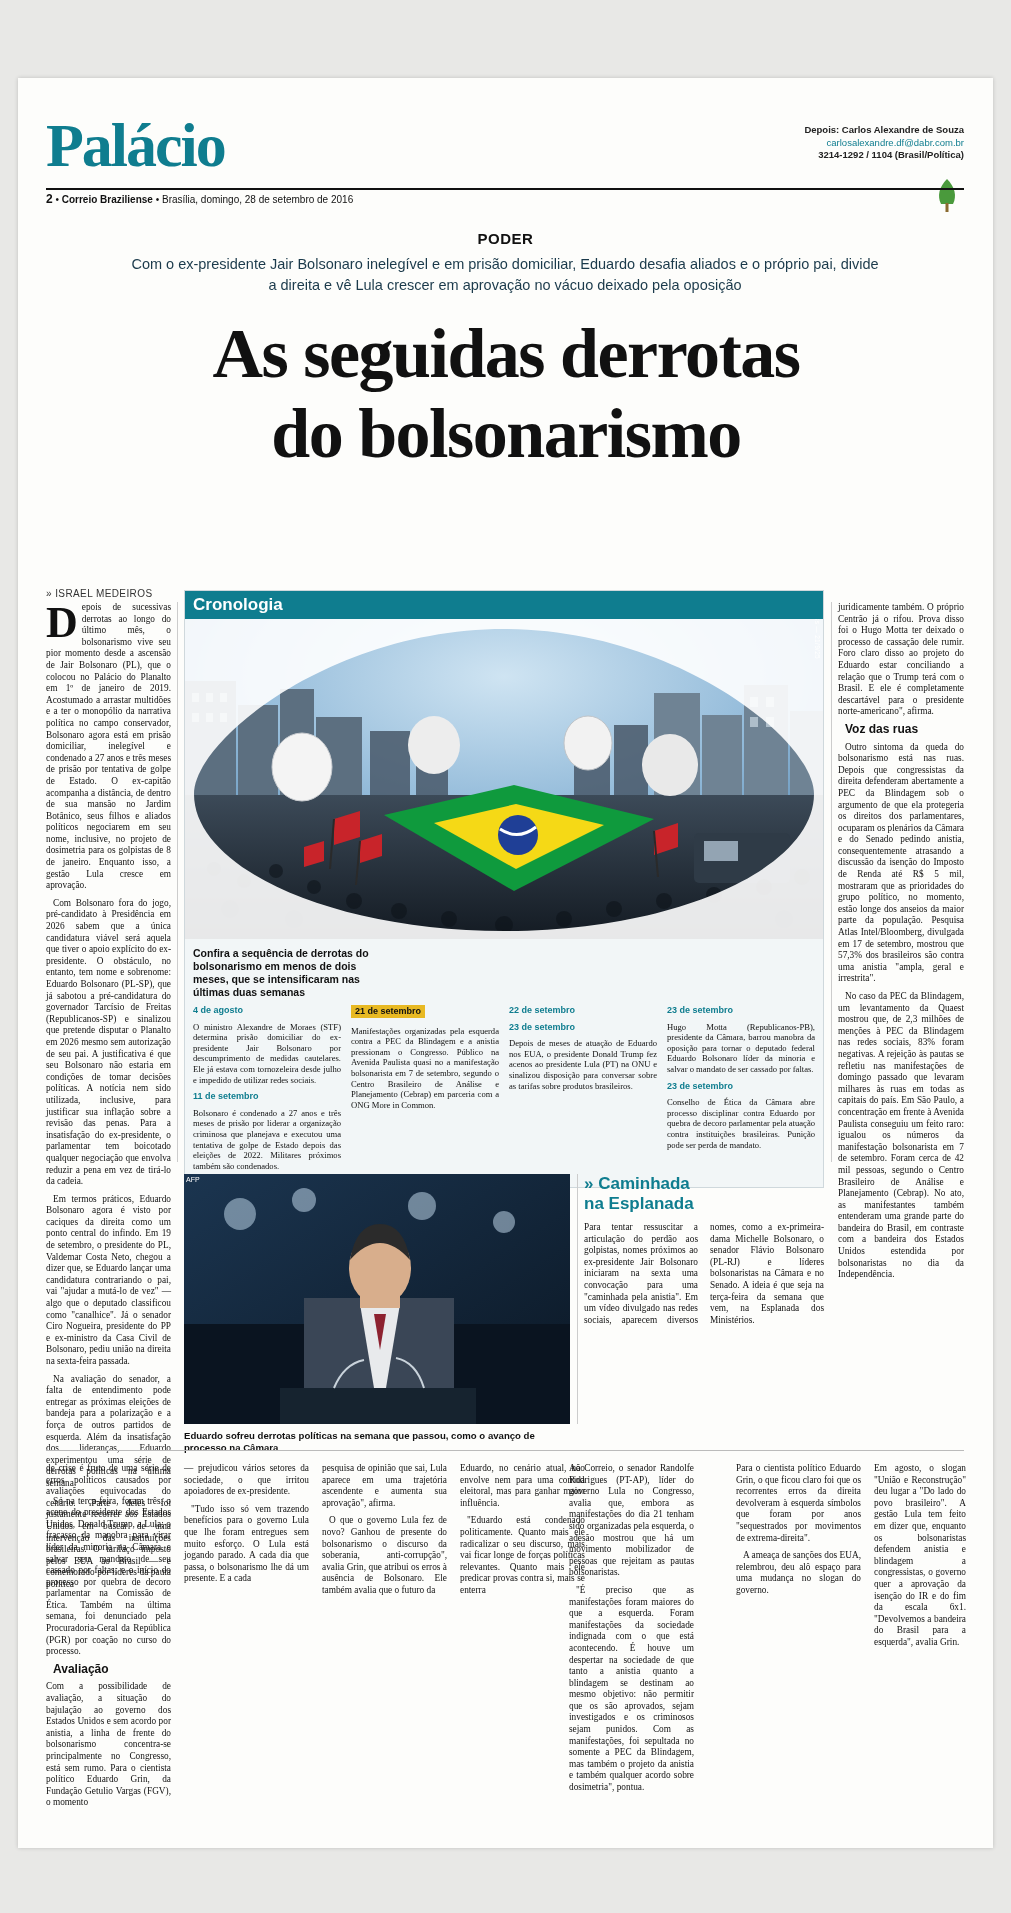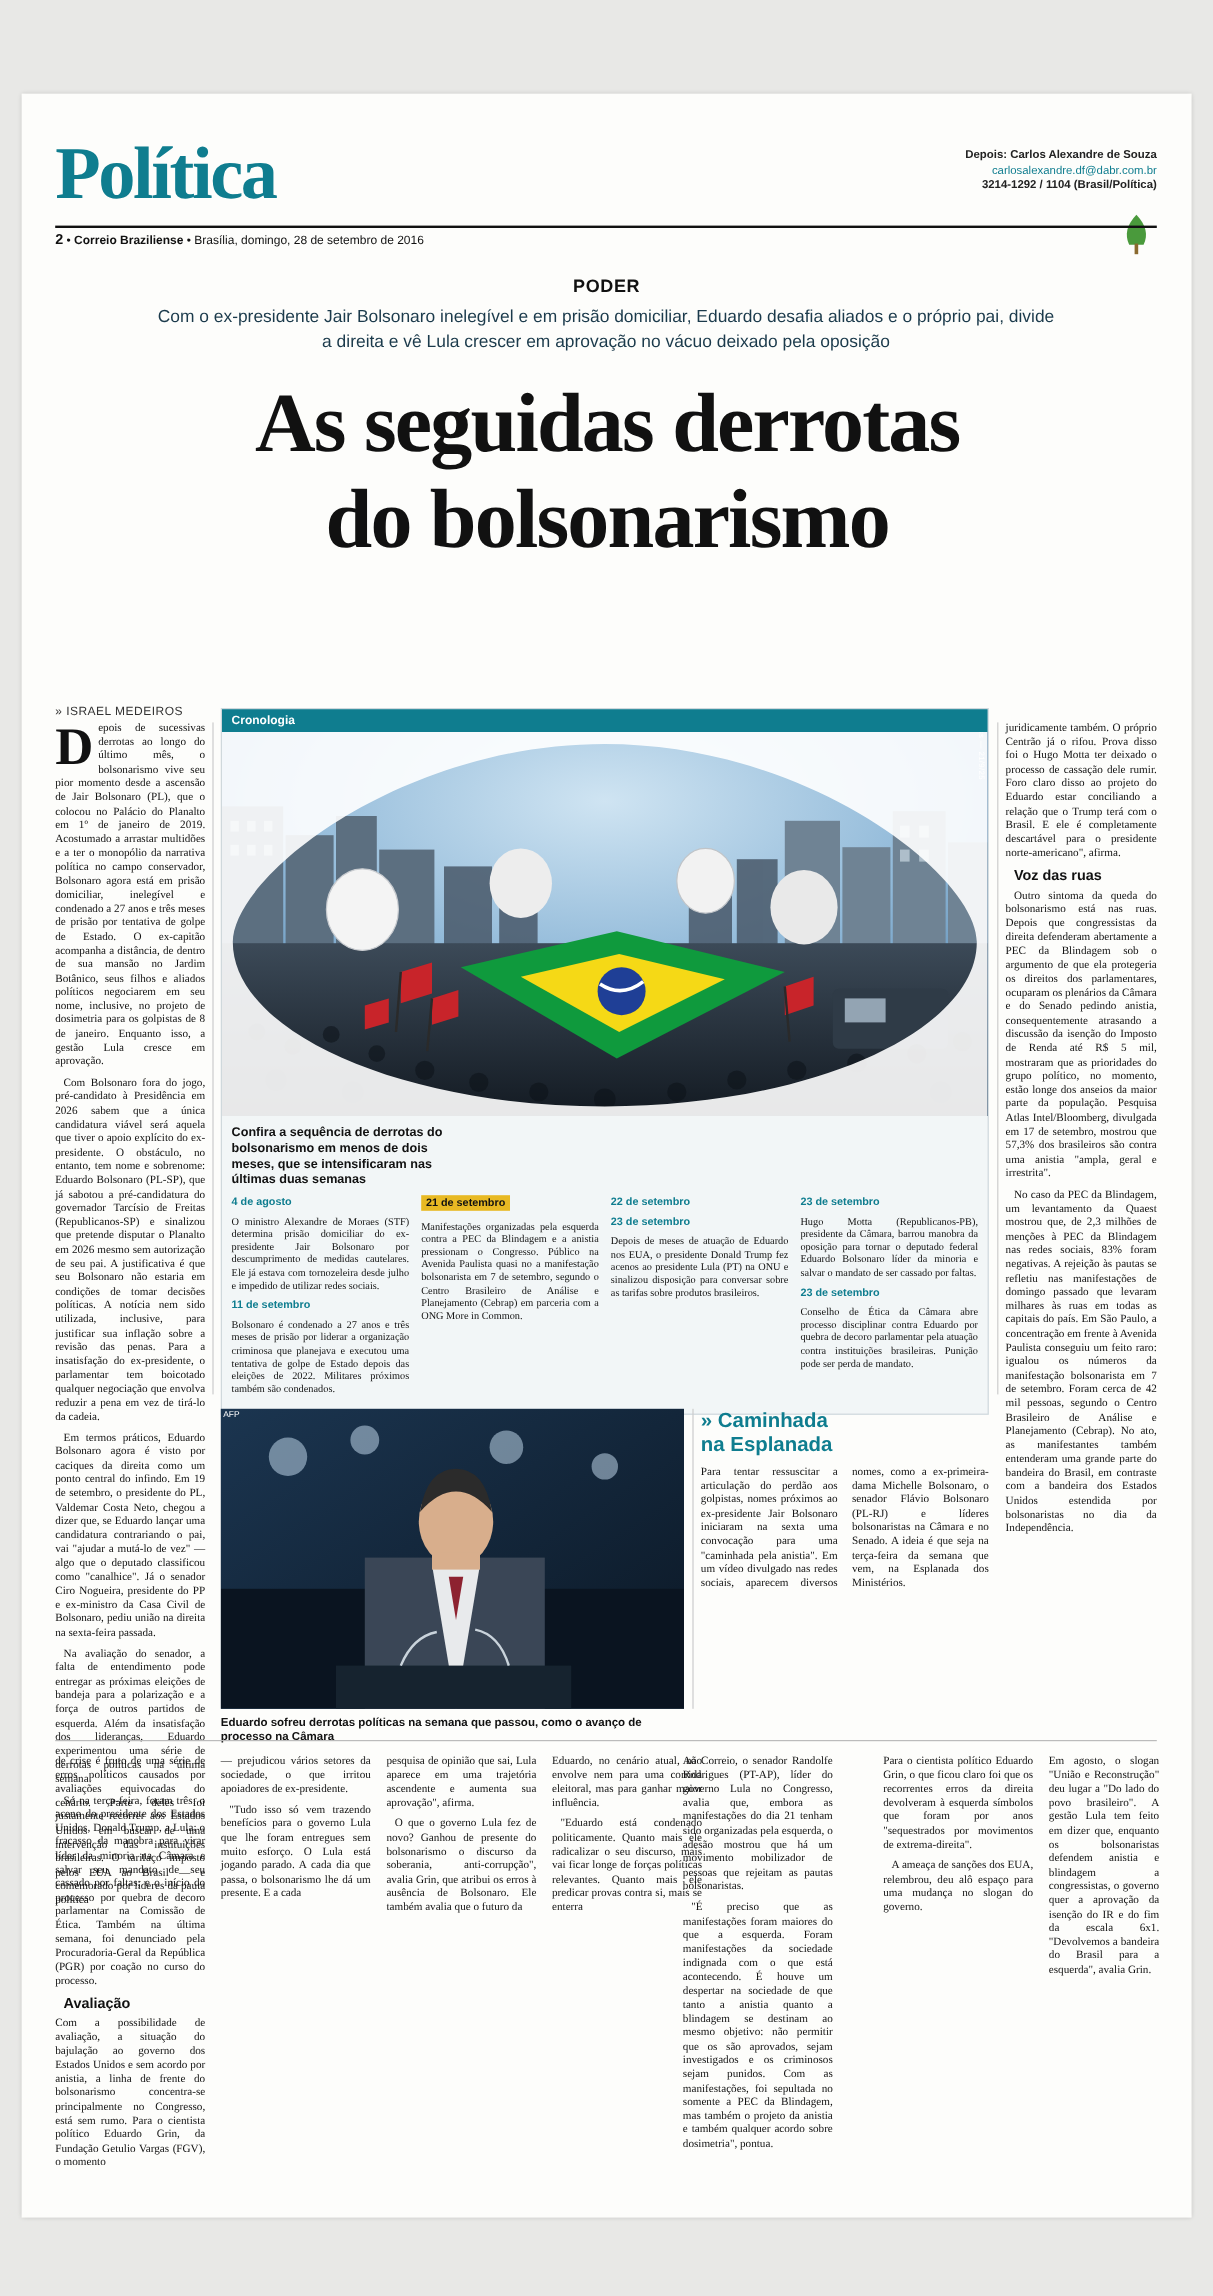--- a/index.html
+++ b/index.html
@@ -91,21 +91,21 @@
   #cr { left:820px; top:524px; width:126px; }
   
   .crono {
     position:absolute; left:166px; top:512px; width:640px;
     border:1px solid #cfd8dc;
     background:#f2f6f7;
   }
   .crono-head {
     background:#0f7d8f; color:#fff;
     font-family:"Liberation Sans", sans-serif; font-weight:bold;
-    font-size:10px; padding:4px 8px;
+    font-size:17px; padding:4px 8px;
   }
   .crono-photo {
     position:relative; width:100%; height:320px; overflow:hidden;
     background:#2b5d86;
   }
   .crono-photo .credit {
     position:absolute; right:2px; top:40px;
     transform:rotate(90deg); transform-origin:right top;
     font-family:"Liberation Sans", sans-serif; font-size:6.5px; color:#fff;
     letter-spacing:.3px;
@@ -160,21 +160,21 @@
   
   .vrule { position:absolute; width:1px; background:#ccc; }
   .hrule { position:absolute; height:1px; background:#bbb; }
 </style>
 </head>
 <body>
 
 <div class="page">
 
   <div class="masthead">
-    <div class="section-name">Política</div>
+    <div class="section-name">Palácio</div>
     <div class="editor-box">
       <div class="bold">Depois: Carlos Alexandre de Souza</div>
       <div class="em">carlosalexandre.df@dabr.com.br</div>
       <div class="bold">3214-1292 / 1104 (Brasil/Política)</div>
     </div>
     <svg class="leaf-logo" viewBox="0 0 26 34">
       <path d="M13 1 C5 9 3 18 7 26 L19 26 C23 18 21 9 13 1 Z" fill="#4a9a3c"></path>
       <rect x="11.5" y="25" width="3" height="9" fill="#8a6a2f"></rect>
     </svg>
   </div>

